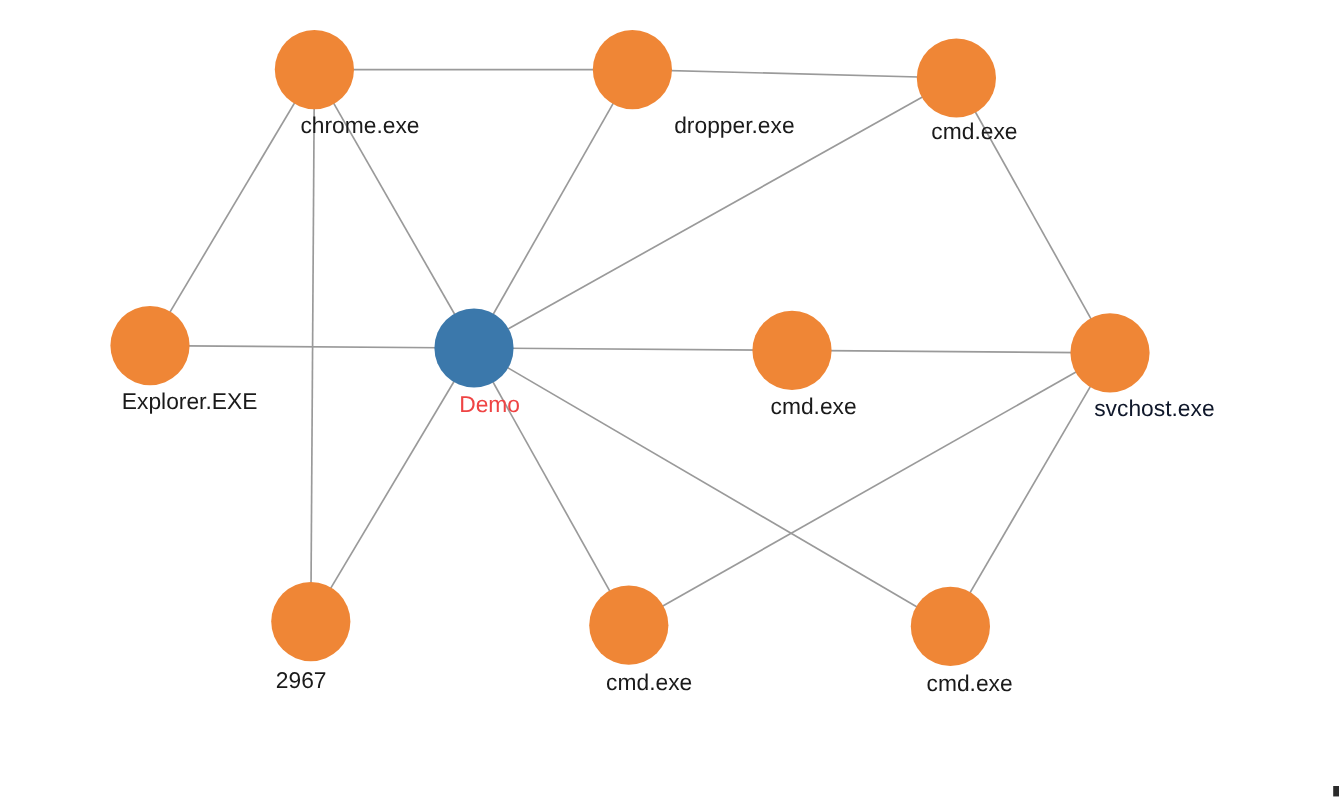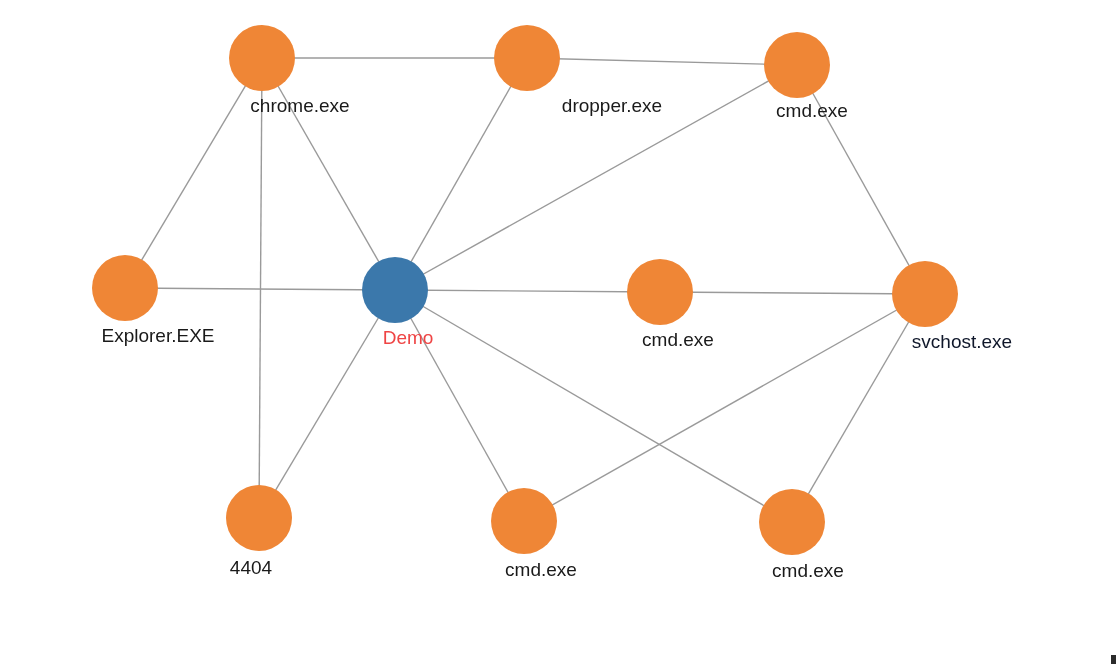--- a/index.html
+++ b/index.html
@@ -88,18 +88,18 @@
       </g>
   </svg>
   <div id="label-layer">
       <div class="node-label" style="left: 300px; top: 96px; color: rgb(26, 26, 26);">chrome.exe</div>
       <div class="node-label" style="left: 568px; top: 96px; color: rgb(26, 26, 26); margin-left: 44px;">dropper.exe</div>
       <div class="node-label" style="left: 812px; top: 101px; color: rgb(26, 26, 26);">cmd.exe</div>
       <div class="node-label" style="left: 158px; top: 326px; color: rgb(26, 26, 26);">Explorer.EXE</div>
       <div class="node-label" style="left: 408px; top: 328px; color: #ef4444;">Demo</div>
       <div class="node-label" style="left: 678px; top: 330px; color: rgb(26, 26, 26);">cmd.exe</div>
       <div class="node-label" style="left: 962px; top: 332px; color: #0f172a;">svchost.exe</div>
-      <div class="node-label" style="left: 251px; top: 558px; color: rgb(26, 26, 26);">4404</div>
+      <div class="node-label" style="left: 251px; top: 558px; color: rgb(26, 26, 26);">2967</div>
       <div class="node-label" style="left: 541px; top: 560px; color: rgb(26, 26, 26);">cmd.exe</div>
       <div class="node-label" style="left: 808px; top: 561px; color: rgb(26, 26, 26);">cmd.exe</div>
     </div>
   <div id="corner-mark"></div>
 </div>
 
 </body></html>

